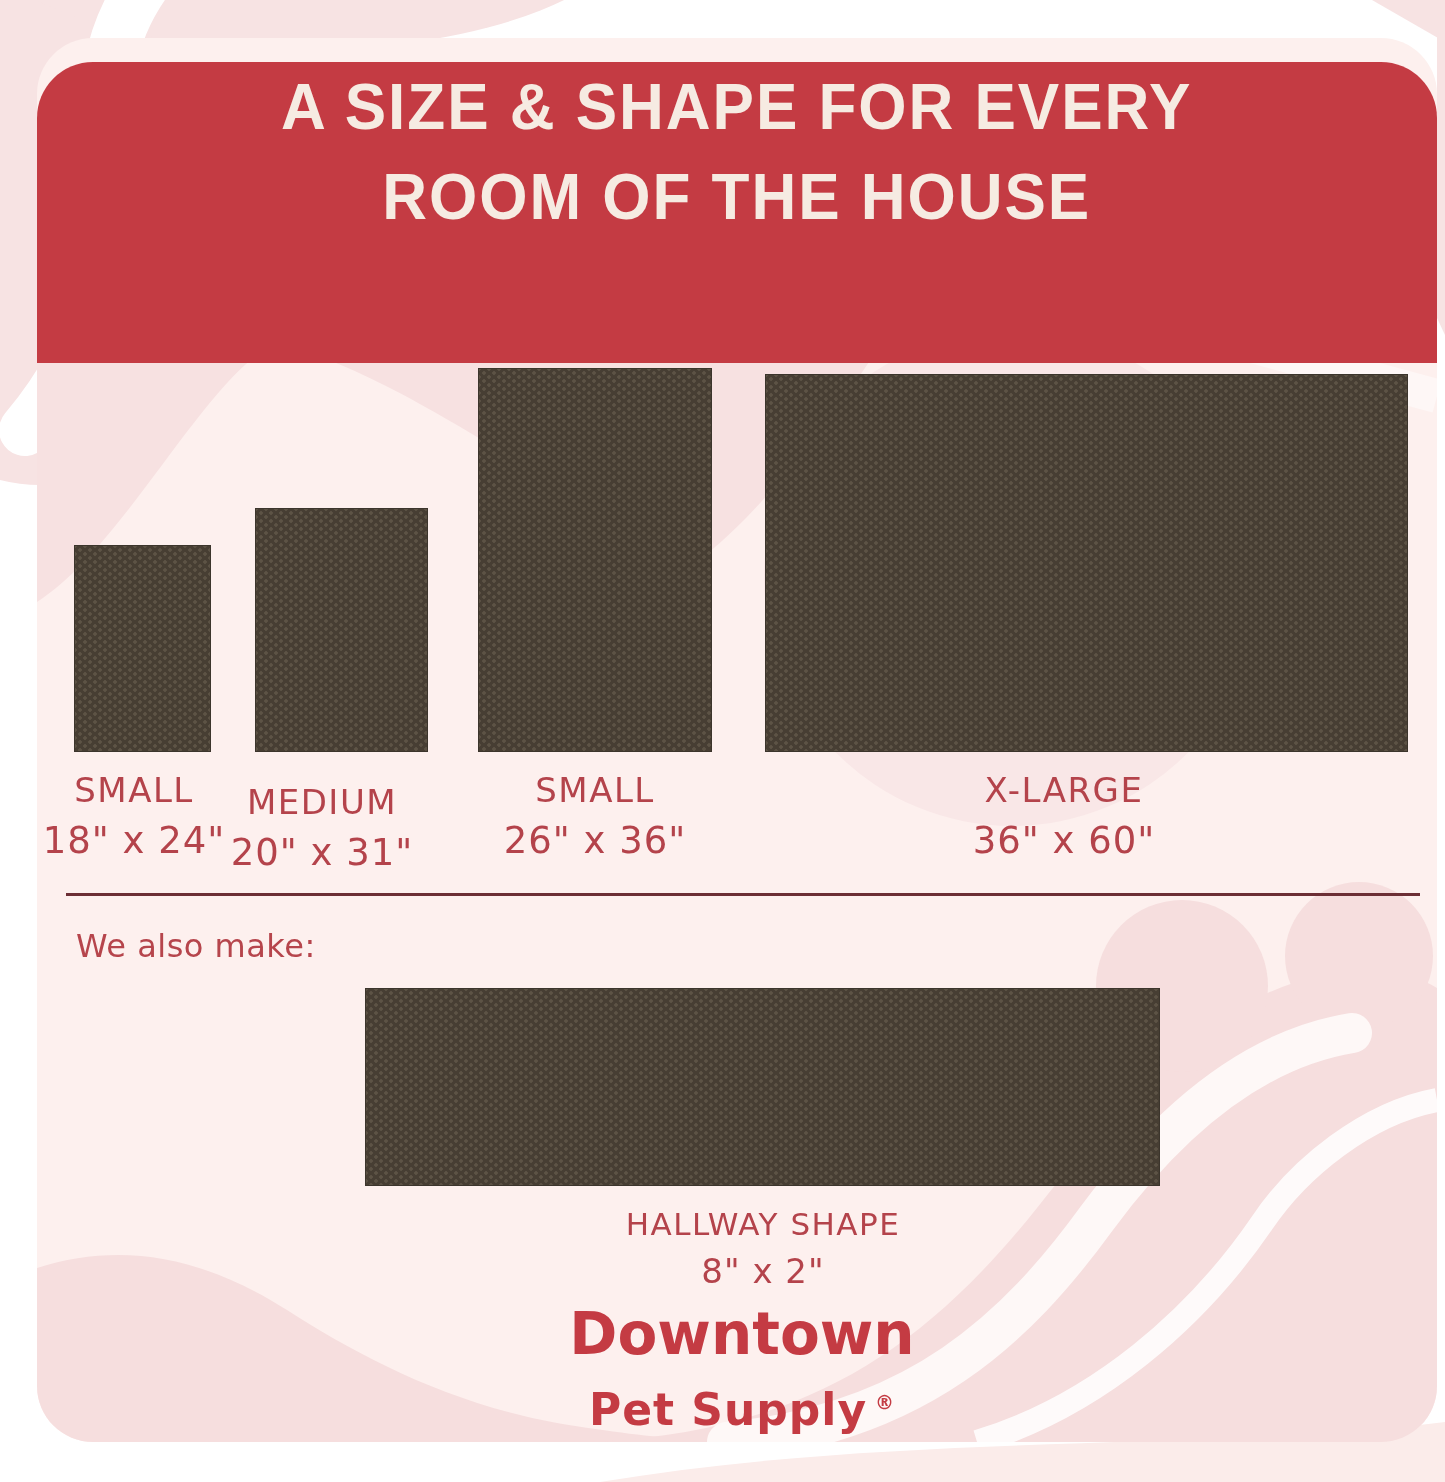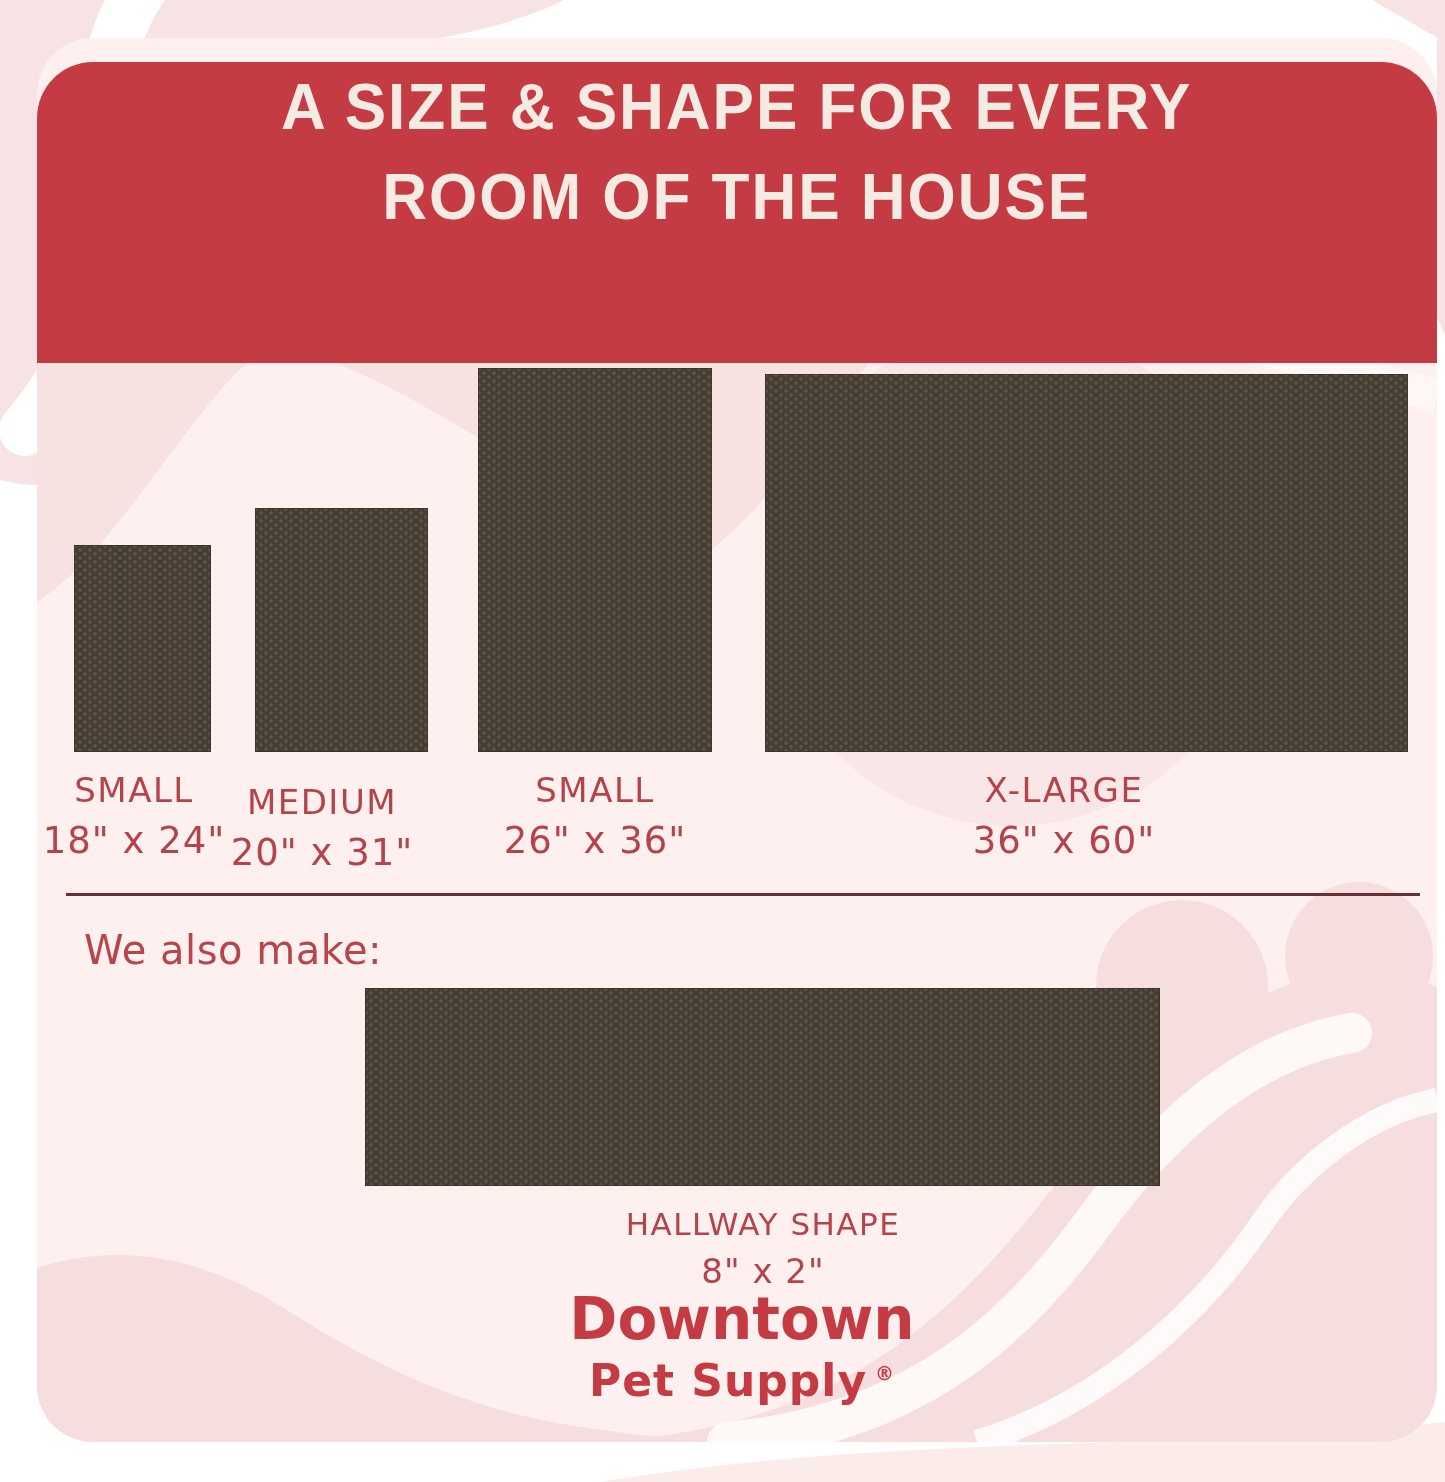--- a/index.html
+++ b/index.html
@@ -63,31 +63,31 @@
   .lbl-runner {left:763px; top:1206px;}
   .lbl-runner .size-name{font-size:31px;}
   .lbl-runner .size-dims{font-size:34px;}
 
   
   .divider{
     position:absolute;left:66px;top:893px;width:1354px;height:3px;
     background:#6c2e35;z-index:3;
   }
   .also-make{
-    position:absolute;left:84px;top:927px;z-index:3;
-    color:#b6454c;font-size:40px;letter-spacing:.5px;
+    position:absolute;left:76px;top:927px;z-index:3;
+    color:#b6454c;font-size:32px;letter-spacing:.5px;
   }
 
   
   .brand{
     position:absolute;left:742px;top:1284px;z-index:3;
     transform:translateX(-50%);text-align:center;color:#c43b43;white-space:nowrap;
   }
   .brand-name{
-    font-size:58px;font-weight:700;letter-spacing:0px;margin:1px;
+    font-size:58px;font-weight:700;letter-spacing:0px;margin:16px;
   }
   .brand-sub{
     font-size:44px;font-weight:700;letter-spacing:1px;margin:2px 0 12px 0;
   }
   .brand-reg{font-size:19px;vertical-align:super;margin-left:8px;}
 </style>
 </head>
 <body>
 
 <div class="stage">

